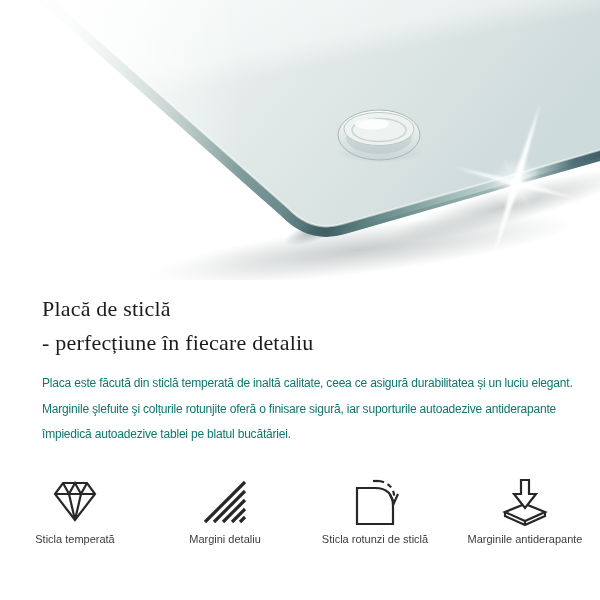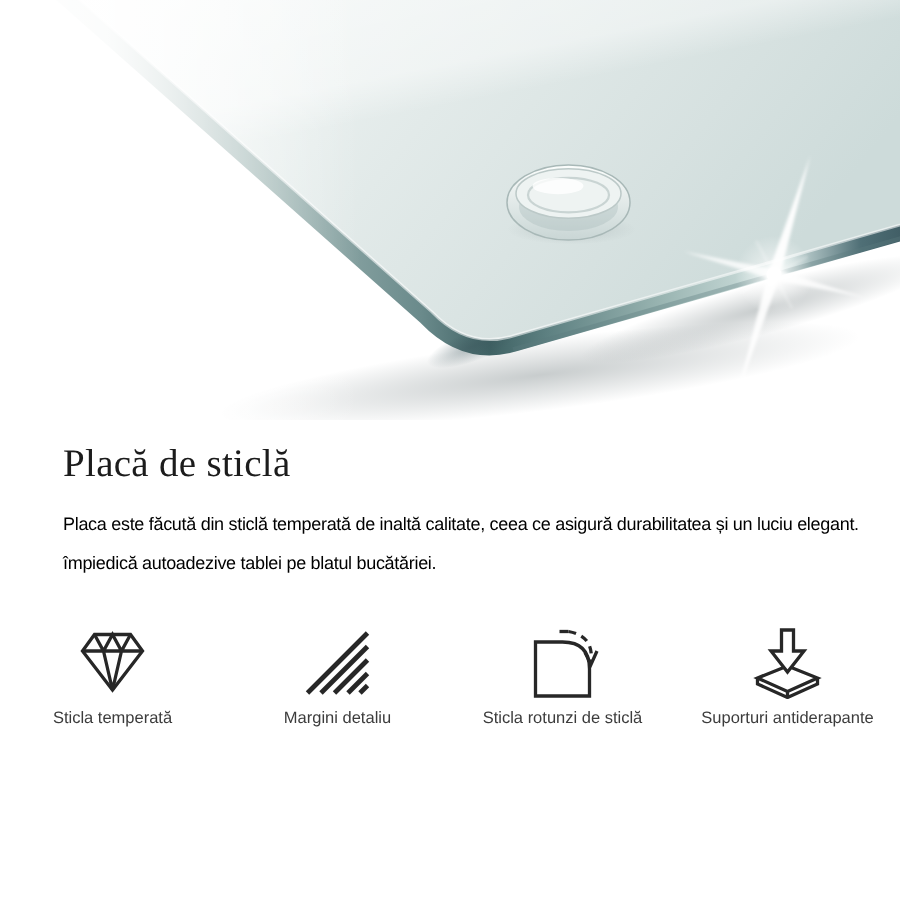--- a/index.html
+++ b/index.html
@@ -6,28 +6,28 @@
   body {
     width:600px; height:600px; background:#ffffff; overflow:hidden;
     font-family:"Liberation Sans", sans-serif;
     -webkit-font-smoothing:antialiased;
   }
   .hero { width:600px; height:280px; display:block; }
   .heading {
     margin:12px 0 0 42px;
     font-family:"Liberation Serif", serif;
     font-weight:400;
-    font-size:26px; line-height:34px;
+    font-size:22px; line-height:34px;
     color:#1c1c1c; letter-spacing:0.2px;
   }
   .heading span { display:block; }
   .para {
     margin:11px 0 16px 42px;
     font-size:12px; line-height:25.5px; letter-spacing:-0.2px;
-    color:#000000;
+    color:#0f766e;
   }
   .para .pline { white-space:nowrap; }
   .features { display:flex; margin:26px 16px 0 16px;gap:32px; }
   .feature { flex:1; display:flex; flex-direction:column; align-items:center; }
   .ficon { height:52px; display:flex; align-items:flex-end; justify-content:center; }
   .flabel { margin-top:7px; font-size:11px; color:#3c3c3c; }
   .icon-svg { stroke:#272727; fill:none; stroke-width:2.2; }
 </style>
 </head>
 <body>
@@ -120,24 +120,26 @@
         </g>
         <circle cx="516" cy="183" r="5" fill="#ffffff"></circle>
       </g>
 
       <rect x="0" y="0" width="600" height="280" fill="url(#fadeL)"></rect>
     </svg>
   </div>
 
   <h1 class="heading">
     <span>Placă de sticlă</span>
+    <span>- perfecțiune în fiecare detaliu</span>
   </h1>
 
   <div class="para">
     <div class="pline">Placa este făcută din sticlă temperată de inaltă calitate, ceea ce asigură durabilitatea și un luciu elegant.</div>
+    <div class="pline">Marginile şlefuite şi colțurile rotunjite oferă o finisare sigură, iar suporturile autoadezive antiderapante</div>
     <div class="pline">împiedică autoadezive tablei pe blatul bucătăriei.</div>
   </div>
 
   <div class="features">
 
     <div class="feature">
       <div class="ficon">
         <svg class="icon-svg" width="52" height="48" viewBox="0 0 48 48">
           <path d="M24 42 L4 16 L12 5 H36 L44 16 Z"></path>
           <path d="M4 16 H44 M12 5 L18 16 L24 5 L30 16 L36 5 M18 16 L24 42 L30 16"></path>
@@ -173,17 +175,17 @@
 
     <div class="feature">
       <div class="ficon">
         <svg class="icon-svg" width="52" height="50" viewBox="0 0 48 50">
           <path d="M4 36 L24 28 L44 36 L24 45 Z"></path>
           <path d="M4 36 V40 L24 49 L44 40 V36"></path>
           <path d="M24 45 V49"></path>
           <path d="M20 4 H28 V18 H35 L24 32 L13 18 H20 Z" fill="#ffffff"></path>
         </svg>
       </div>
-      <div class="flabel">Suporturi antiderapante</div>
+      <div class="flabel">Marginile antiderapante</div>
     </div>
 
   </div>
 </div>
 
 </body></html>

